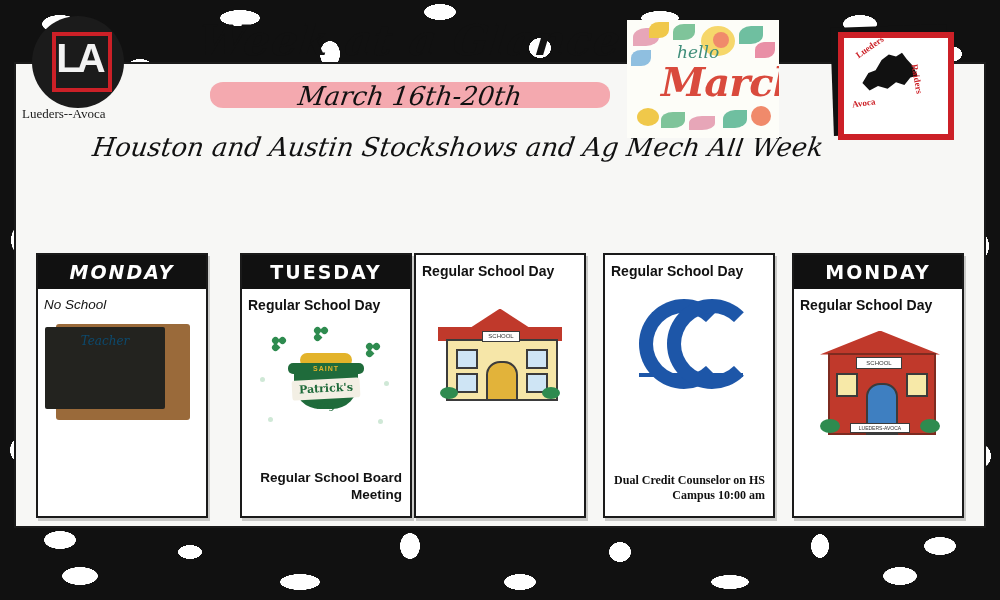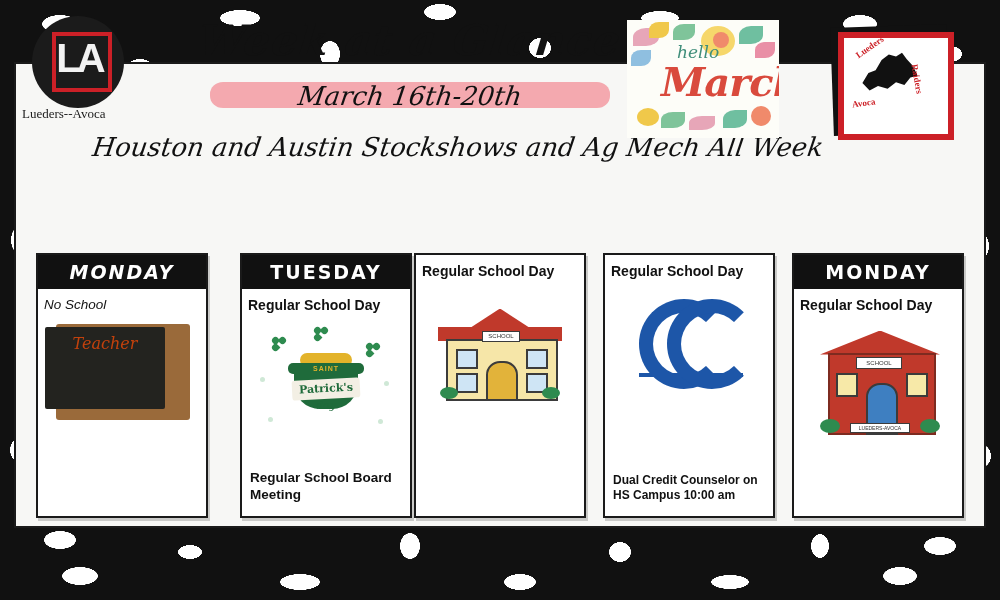--- a/index.html
+++ b/index.html
@@ -154,31 +154,31 @@
     height:34px;background:#111;color:#fff;
     font-family:"DejaVu Sans", sans-serif;font-weight:bold;letter-spacing:2px;
     font-size:19px;text-align:center;line-height:34px;
   }
   .card-note{
     text-align:left;font-size:13.5px;color:#111;padding:8px 6px 0;line-height:1.25;
   }
   .card-note.bold{font-weight:bold;font-size:14px;}
   .card-art{position:relative;width:100%;height:120px;margin-top:6px;}
   .card-foot{
-    position:absolute;left:0;right:0;bottom:12px;text-align:left;
+    position:absolute;left:0;right:0;bottom:12px;text-align:right;
     font-size:13.5px;font-weight:bold;color:#111;line-height:1.3;padding:0 8px;
   }
-  .card-foot.small{font-size:12px;font-weight:bold;}
+  .card-foot.small{font-size:12px;font-weight:bold;font-family:Liberation Serif, serif;}
 
   
   .chalk-frame{position:absolute;left:18px;top:4px;width:134px;height:96px;background:#9a6a3a;border-radius:3px;}
   .chalk{position:absolute;left:7px;top:7px;width:120px;height:82px;background:#23231f;border-radius:2px;}
   .chalk-text{
-    position:absolute;left:0;top:12px;width:134px;text-align:center;color:#c2410c;
-    font-family:"DejaVu Serif", serif;font-size:16px;line-height:1.5;
+    position:absolute;left:0;top:12px;width:134px;text-align:center;color:#0c4a6e;
+    font-family:"DejaVu Serif", serif;font-size:12px;line-height:1.5;
   }
 
   
   .stp-pot{position:absolute;left:52px;top:48px;width:64px;height:40px;background:#1f6b3b;border-radius:0 0 26px 26px;}
   .stp-pot-rim{position:absolute;left:46px;top:42px;width:76px;height:11px;background:#1f6b3b;border-radius:5px;}
   .stp-gold{position:absolute;left:58px;top:32px;width:52px;height:14px;background:#e3b32a;border-radius:8px;}
   .stp-band{position:absolute;left:50px;top:58px;width:68px;height:20px;background:#f3efe4;border-radius:3px;transform:rotate(-3deg);}
   .stp-band-txt{position:absolute;left:50px;top:58px;width:68px;height:20px;line-height:20px;text-align:center;
      font-family:"DejaVu Serif", serif;font-size:11px;font-weight:bold;color:#1f6b3b;transform:rotate(-3deg);}
   .stp-saint{position:absolute;left:52px;top:44px;width:64px;text-align:center;font-size:7px;letter-spacing:1px;color:#e3b32a;font-weight:bold;}

